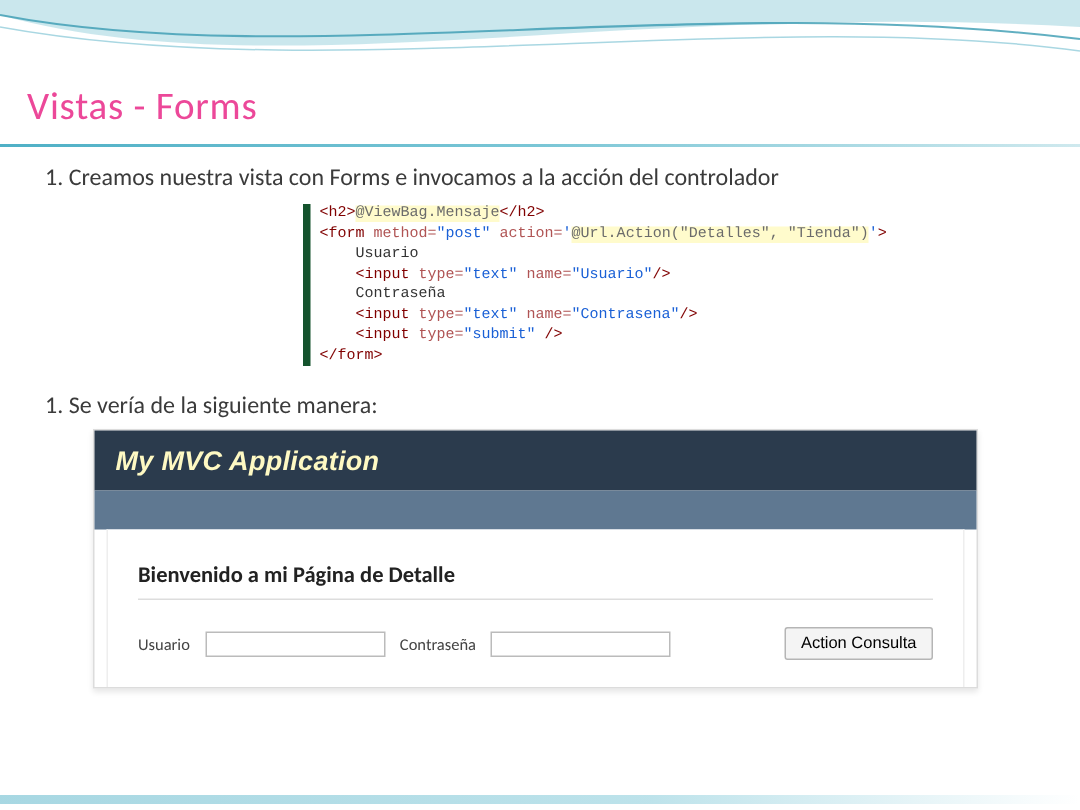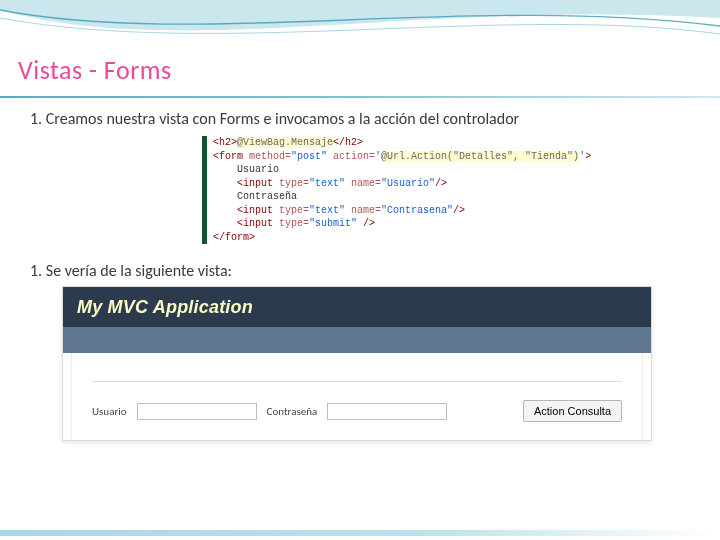--- a/index.html
+++ b/index.html
@@ -169,29 +169,30 @@
   <div>    Usuario</div>
   <div><span class="tok-tag">    &lt;input </span><span class="tok-attr">type=</span><span class="tok-str">"text"</span><span class="tok-attr"> name=</span><span class="tok-str">"Usuario"</span><span class="tok-tag">/&gt;</span></div>
   <div>    Contraseña</div>
   <div><span class="tok-tag">    &lt;input </span><span class="tok-attr">type=</span><span class="tok-str">"text"</span><span class="tok-attr"> name=</span><span class="tok-str">"Contrasena"</span><span class="tok-tag">/&gt;</span></div>
   <div><span class="tok-tag">    &lt;input </span><span class="tok-attr">type=</span><span class="tok-str">"submit"</span><span class="tok-tag"> /&gt;</span></div>
   <div><span class="tok-tag">&lt;/form&gt;</span></div>
 </div>
 
 <div class="step step2">
   <span class="step-num">1.</span>
-  <span class="step-text">Se vería de la siguiente vista:</span>
+  <span class="step-text">Se vería de la siguiente manera:</span>
 </div>
 
 <div class="preview">
   <div class="topbar">
     <span>My MVC Application</span>
   </div>
   <div class="subbar"></div>
   <div class="page">
+    <h3>Bienvenido a mi Página de Detalle</h3>
     <hr>
     <div class="formrow">
       <span>Usuario</span>
       <input type="text" style="">
       <span>Contraseña</span>
       <input type="text" style="">
       <button>Action Consulta</button>
     </div>
   </div>
 </div>

